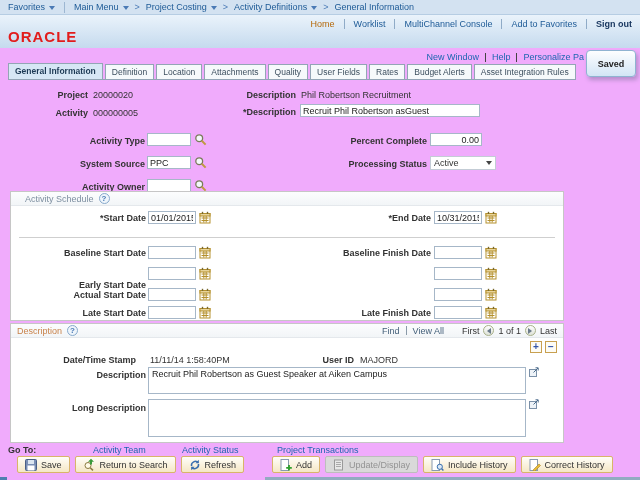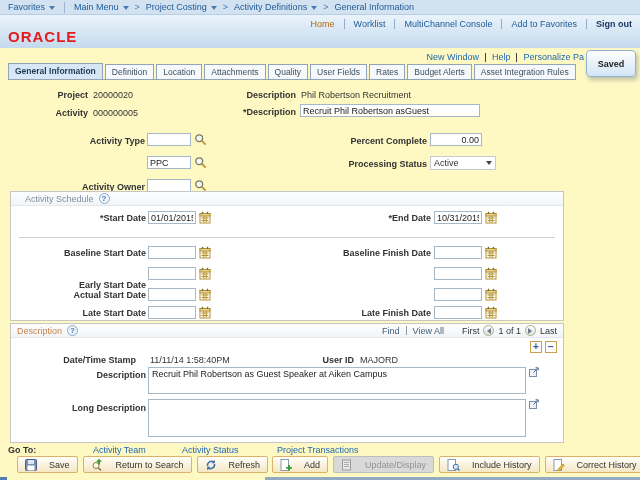--- a/index.html
+++ b/index.html
@@ -1,18 +1,18 @@
 <!DOCTYPE html>
 <html><head>
 <meta charset="utf-8">
 <style>
   * { margin:0; padding:0; box-sizing:border-box; }
   html,body { background:#888; }
   .screen {
-    position:relative; width:640px; height:480px; background:#fef9c3; overflow:hidden;
+    position:relative; width:640px; height:480px; background:#f0abfc; overflow:hidden;
     font-family:"Liberation Sans", sans-serif; font-size:9px; color:#333;
   }
   
   .crumbbar {
     position:absolute; left:0; top:0; width:640px; height:15px;
     background:#d3e2f1; border-bottom:1px solid #b6cde3;
     display:flex; align-items:center; padding-left:8px; color:#1d5a96;
   }
   .crumb { display:inline-flex; align-items:center; gap:4px; cursor:pointer; }
   .tri-dn { width:0; height:0; border-left:3px solid transparent; border-right:3px solid transparent; border-top:4px solid #4a7ab5; margin-top:1px; }
@@ -90,21 +90,21 @@
     width:12px; height:12px; border:1px solid #c8a050; background:#fdfcf6; color:#3355aa;
     font-weight:bold; font-size:10px; line-height:10px; text-align:center; cursor:pointer;
   }
   .txtarea {
     position:absolute; border:1px solid #a6b7c8; background:#fff; resize:none;
     font:9px "Liberation Sans", sans-serif; color:#222; padding:1px 3px;
   }
   
   .golink { position:absolute; color:#1d66b0; cursor:pointer; white-space:nowrap; }
   .btn {
-    height:17px; display:inline-flex; align-items:center; gap:12px; padding:0 7px;
+    height:17px; display:inline-flex; align-items:center; gap:4px; padding:0 7px;
     border:1px solid #d8b46a; border-radius:2px; background:linear-gradient(#fffef9,#f5e7c5);
     font-size:9px; color:#333; cursor:pointer; white-space:nowrap;justify-content:center;
   }
   .btn.disabled { background:#d9d9d9; border-color:#bdbdbd; color:#939393; cursor:default; }
   .btngroup { position:absolute; display:flex; gap:5px; }
   .strip { position:absolute; }
 </style>
 </head>
 <body>
 
@@ -186,20 +186,21 @@
   <div class="lbl" style="left:20px;top:136px;width:125px;">Activity Type</div>
   <input class="inp" style="left: 147px; top: 133px; width: 44px;" value="">
   <span class="icon-btn" style="left:194px;top:133px;"><svg width="13" height="13" viewBox="0 0 13 13">
         <circle cx="5.2" cy="5.2" r="3.4" fill="#f4f8fb" stroke="#7a7a5a" stroke-width="1.3"></circle>
         <line x1="7.8" y1="7.8" x2="11.6" y2="11.6" stroke="#c09a40" stroke-width="2"></line>
       </svg></span>
 
   <div class="lbl" style="left:300px;top:136px;width:127px;">Percent Complete</div>
   <input class="inp" style="left: 430px; top: 133px; width: 52px; text-align: right;" value="0.00">
 
+  <div class="lbl" style="left:20px;top:159px;width:125px;">System Source</div>
   <input class="inp" style="left: 147px; top: 156px; width: 44px;" value="PPC">
   <span class="icon-btn" style="left:194px;top:156px;"><svg width="13" height="13" viewBox="0 0 13 13">
         <circle cx="5.2" cy="5.2" r="3.4" fill="#f4f8fb" stroke="#7a7a5a" stroke-width="1.3"></circle>
         <line x1="7.8" y1="7.8" x2="11.6" y2="11.6" stroke="#c09a40" stroke-width="2"></line>
       </svg></span>
 
   <div class="lbl" style="left:300px;top:159px;width:127px;">Processing Status</div>
   <div class="dd" style="left:430px;top:156px;width:66px;">
     <span>Active</span>
     <span class="ddarrow"></span>

